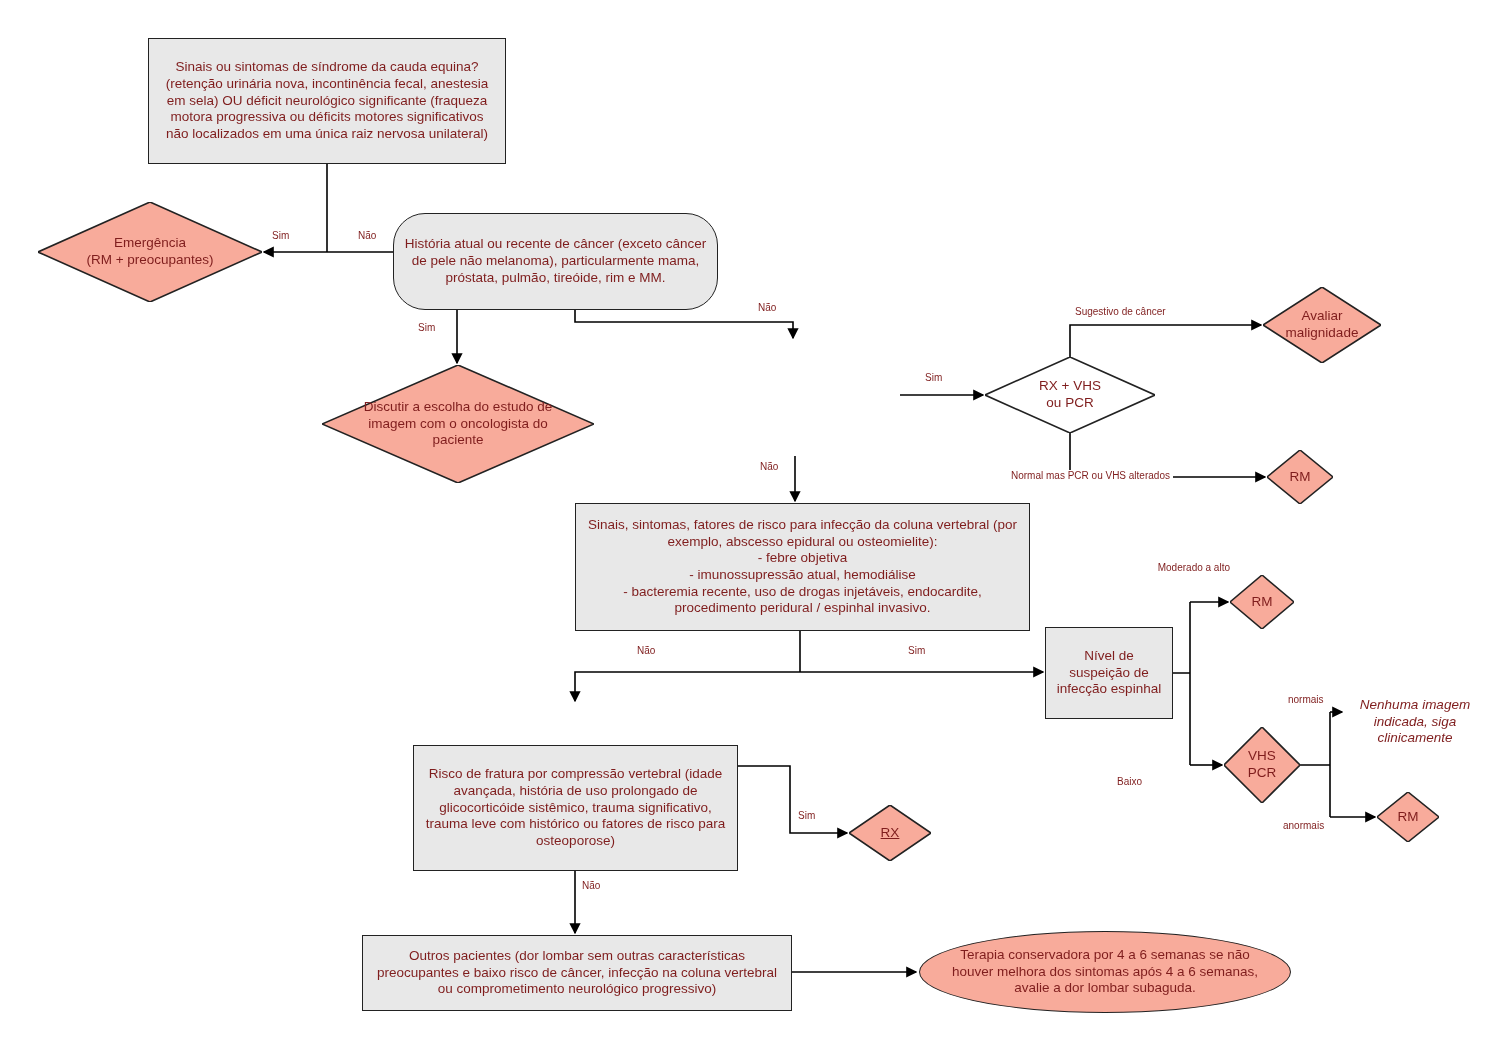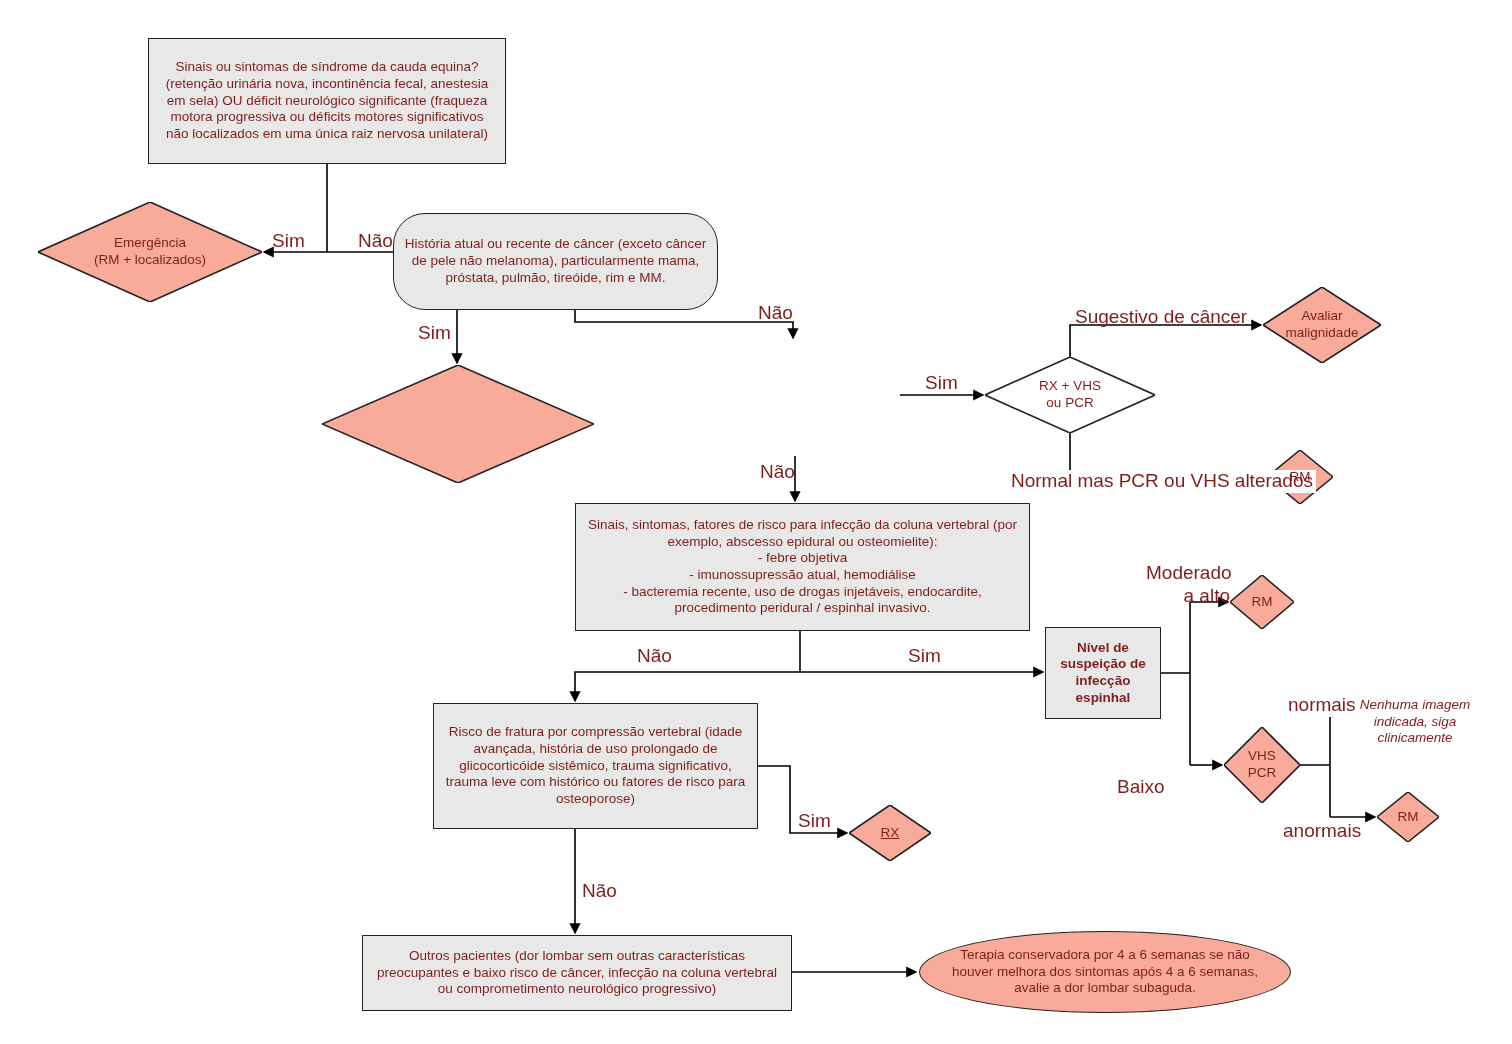--- a/index.html
+++ b/index.html
@@ -42,21 +42,21 @@
   .diamond .label { position: relative; z-index: 1; padding: 0 12px; white-space: pre-line; }
   .ellipse {
     background: var(--pink_fill, #f8ab9b);
     border: 1.6px solid var(--pink_stroke, #222);
     border-radius: 50%;
     padding: 0 24px;
   }
   .plain { padding: 0; }
   .edge-label {
     position: absolute;
-    font-size: 19px;
+    font-size: 10px;
     line-height: 1.2;
     white-space: pre-line;
   }
   .edge-label.bg { background: #ffffff; padding: 0 3px; }
   .edge-label.center { text-align: right; }
 </style>
 </head>
 <body>
 
 <div class="canvas">
@@ -90,29 +90,30 @@
     <path class="edge" d="M 792 972 H 916" marker-end="url(#arrow)"></path>
   </svg>
 
   <div class="node box" style="left:148px; top:38px; width:358px; height:126px;">Sinais ou sintomas de síndrome da cauda equina? (retenção urinária nova, incontinência fecal, anestesia em sela) OU déficit neurológico significante (fraqueza motora progressiva ou déficits motores significativos não localizados em uma única raiz nervosa unilateral)</div>
 
   <div class="node diamond" style="left:38px; top:202px; width:224px; height:100px;">
     <svg class="shape" viewBox="0 0 100 100" preserveAspectRatio="none">
       <polygon points="50,0 100,50 50,100 0,50" vector-effect="non-scaling-stroke"></polygon>
     </svg>
     <div class="label">Emergência
-(RM + localizados)</div>
+(RM + preocupantes)</div>
   </div>
 
   <div class="node box" style="left:393px; top:213px; width:325px; height:97px;border-radius:32px;">História atual ou recente de câncer (exceto câncer de pele não melanoma), particularmente mama, próstata, pulmão, tireóide, rim e MM.</div>
 
   <div class="node diamond" style="left:322px; top:365px; width:272px; height:118px;">
     <svg class="shape" viewBox="0 0 100 100" preserveAspectRatio="none">
       <polygon points="50,0 100,50 50,100 0,50" vector-effect="non-scaling-stroke"></polygon>
     </svg>
+    <div class="label" style="width:210px;">Discutir a escolha do estudo de imagem com o oncologista do paciente</div>
   </div>
 
 
   <div class="node diamond white" style="left:985px; top:357px; width:170px; height:76px;">
     <svg class="shape" viewBox="0 0 100 100" preserveAspectRatio="none">
       <polygon points="50,0 100,50 50,100 0,50" vector-effect="non-scaling-stroke"></polygon>
     </svg>
     <div class="label">RX + VHS
 ou PCR</div>
   </div>
@@ -130,21 +131,21 @@
       <polygon points="50,0 100,50 50,100 0,50" vector-effect="non-scaling-stroke"></polygon>
     </svg>
     <div class="label">RM</div>
   </div>
 
   <div class="node box" style="left:575px; top:503px; width:455px; height:128px;">Sinais, sintomas, fatores de risco para infecção da coluna vertebral (por exemplo, abscesso epidural ou osteomielite):
 - febre objetiva
 - imunossupressão atual, hemodiálise
 - bacteremia recente, uso de drogas injetáveis, endocardite, procedimento peridural / espinhal invasivo.</div>
 
-  <div class="node box" style="left:1045px; top:627px; width:116px; height:92px;font-weight:bold;">Nível de suspeição de infecção espinhal</div>
+  <div class="node box" style="left:1045px; top:627px; width:128px; height:92px;">Nível de suspeição de infecção espinhal</div>
 
   <div class="node diamond" style="left:1230px; top:575px; width:64px; height:54px;">
     <svg class="shape" viewBox="0 0 100 100" preserveAspectRatio="none">
       <polygon points="50,0 100,50 50,100 0,50" vector-effect="non-scaling-stroke"></polygon>
     </svg>
     <div class="label">RM</div>
   </div>
 
   <div class="node diamond" style="left:1224px; top:727px; width:76px; height:76px;">
     <svg class="shape" viewBox="0 0 100 100" preserveAspectRatio="none">
@@ -156,21 +157,21 @@
 
   <div class="node plain" style="left:1344px; top:696px; width:142px; height:52px;font-style:italic;">Nenhuma imagem indicada, siga clinicamente</div>
 
   <div class="node diamond" style="left:1377px; top:792px; width:62px; height:50px;">
     <svg class="shape" viewBox="0 0 100 100" preserveAspectRatio="none">
       <polygon points="50,0 100,50 50,100 0,50" vector-effect="non-scaling-stroke"></polygon>
     </svg>
     <div class="label">RM</div>
   </div>
 
-  <div class="node box" style="left:413px; top:703px; width:325px; height:126px;margin-left:20px;">Risco de fratura por compressão vertebral (idade avançada, história de uso prolongado de glicocorticóide sistêmico, trauma significativo, trauma leve com histórico ou fatores de risco para osteoporose)</div>
+  <div class="node box" style="left:413px; top:745px; width:325px; height:126px;">Risco de fratura por compressão vertebral (idade avançada, história de uso prolongado de glicocorticóide sistêmico, trauma significativo, trauma leve com histórico ou fatores de risco para osteoporose)</div>
 
   <div class="node diamond" style="left:849px; top:805px; width:82px; height:56px;text-decoration:underline;">
     <svg class="shape" viewBox="0 0 100 100" preserveAspectRatio="none">
       <polygon points="50,0 100,50 50,100 0,50" vector-effect="non-scaling-stroke"></polygon>
     </svg>
     <div class="label">RX</div>
   </div>
 
   <div class="node box" style="left:362px; top:935px; width:430px; height:76px;">Outros pacientes (dor lombar sem outras características preocupantes e baixo risco de câncer, infecção na coluna vertebral ou comprometimento neurológico progressivo)</div>
 

